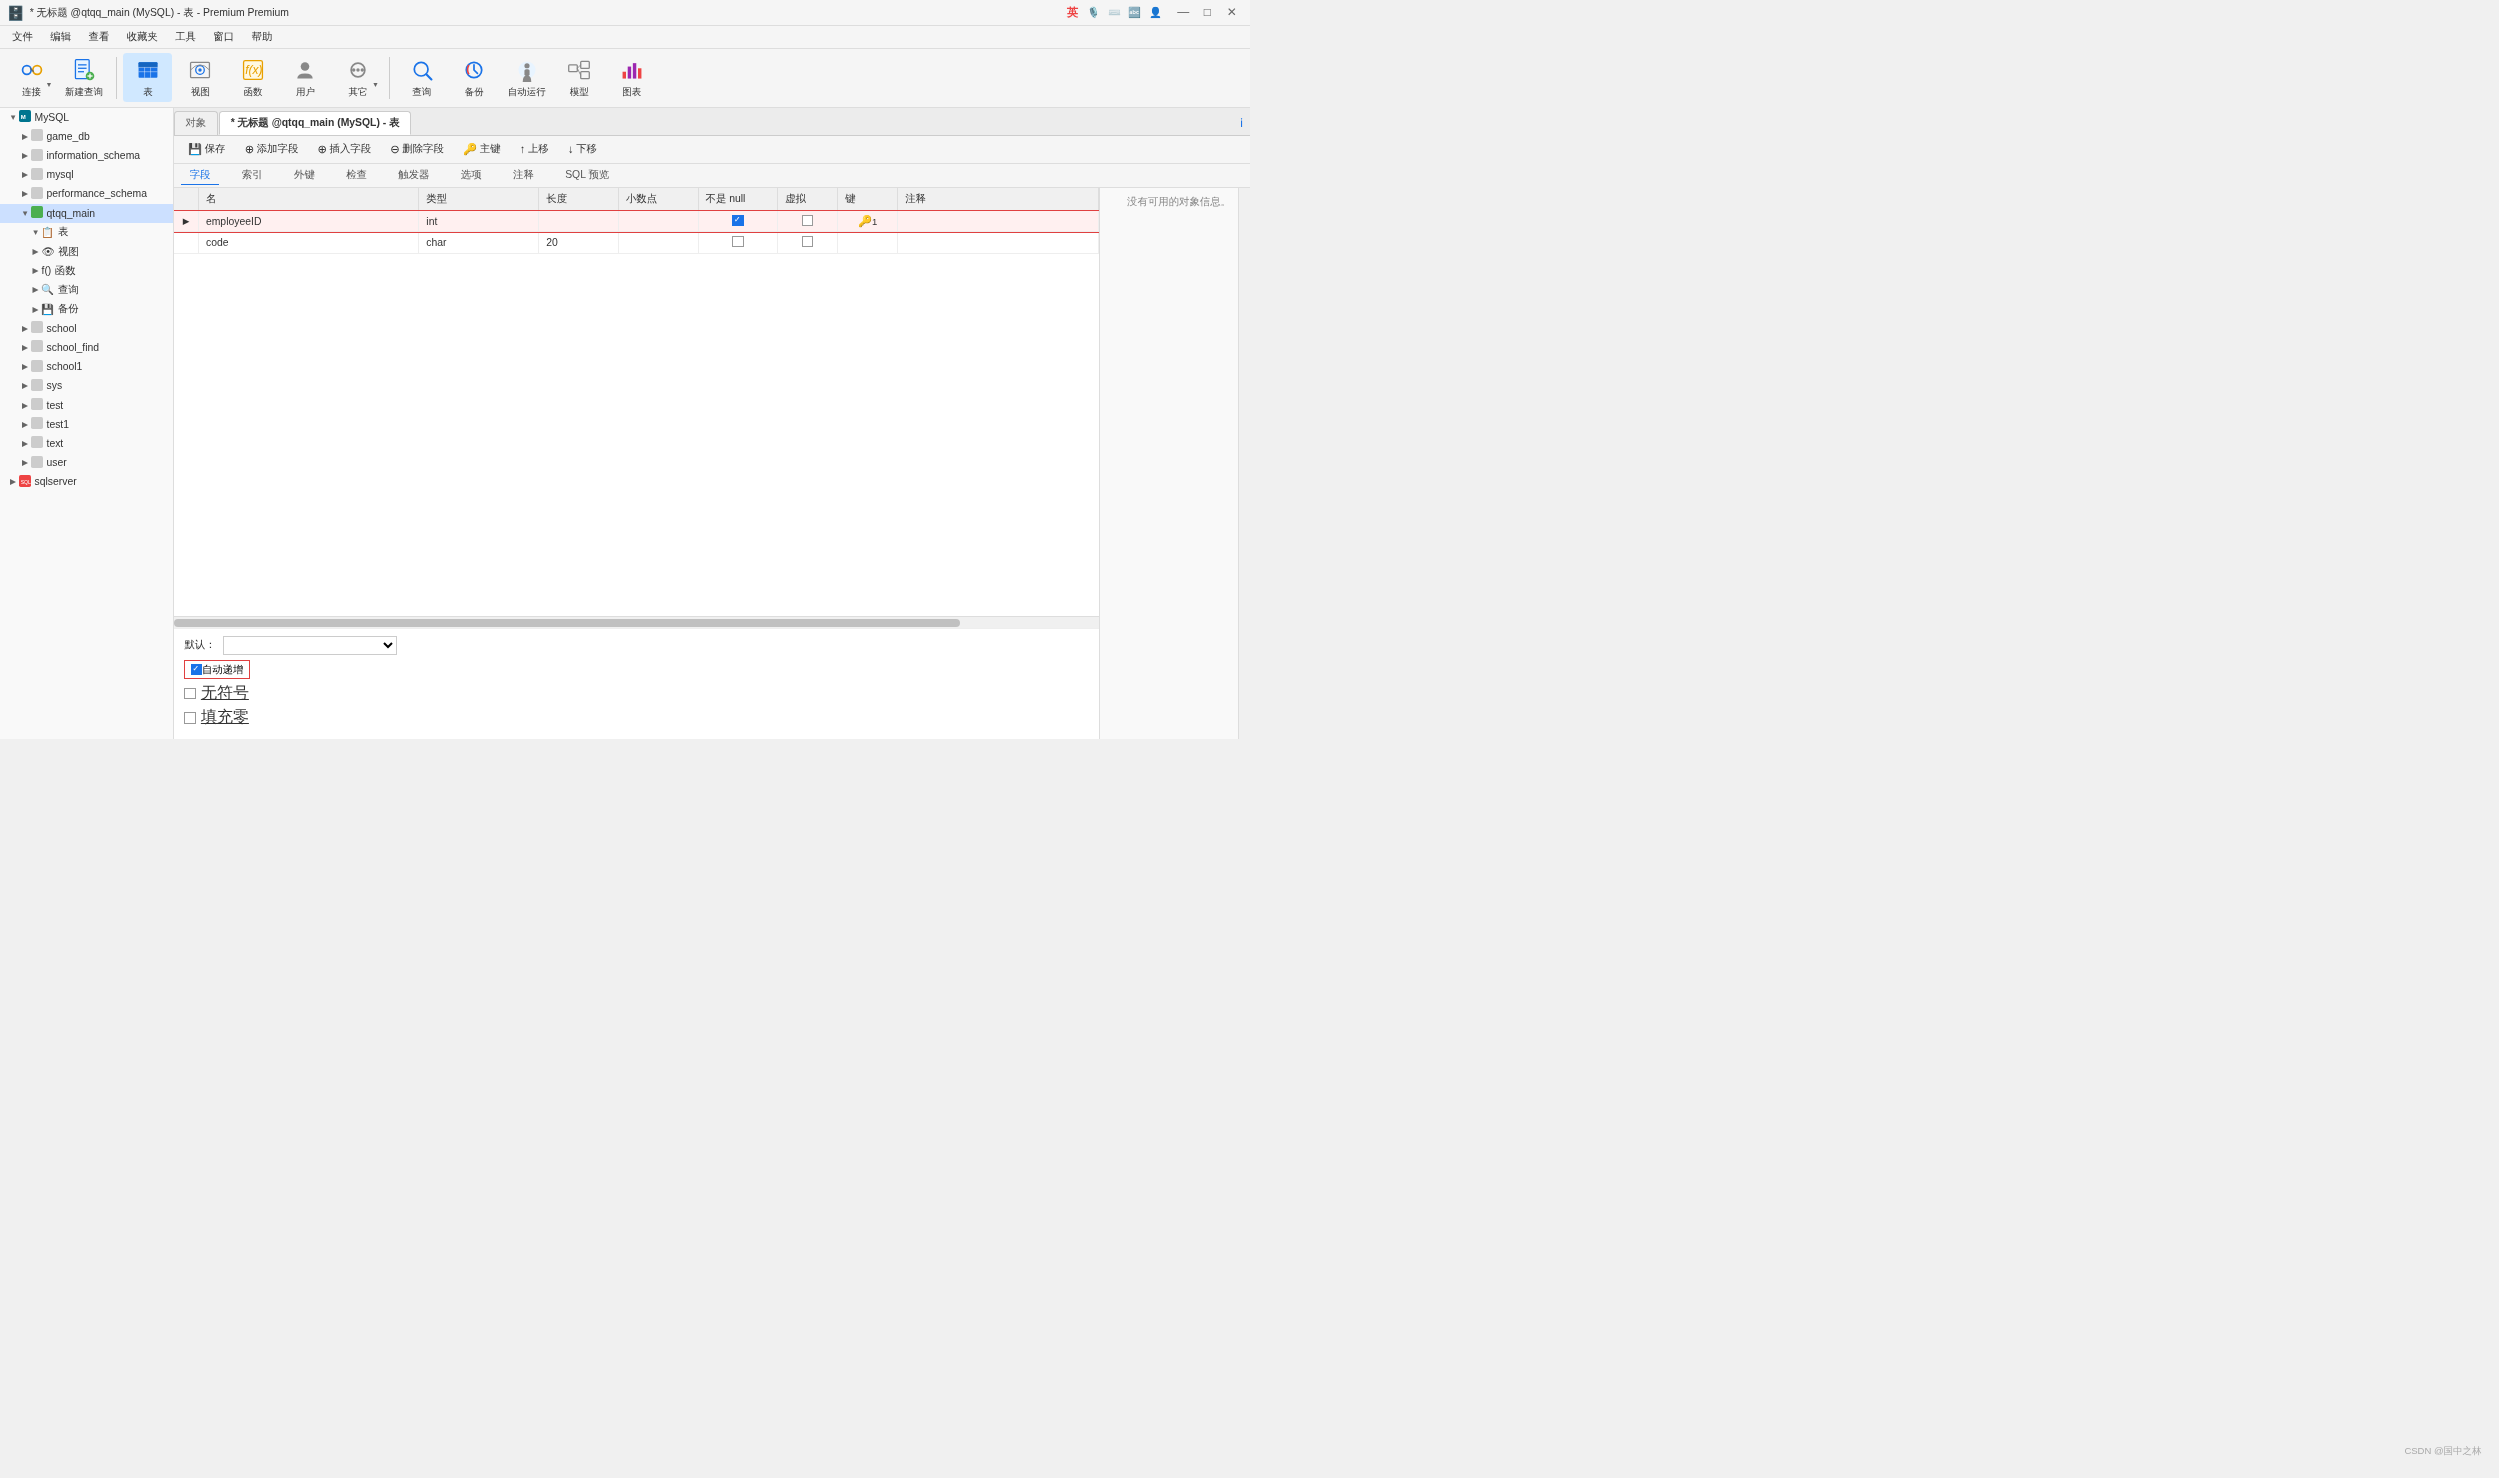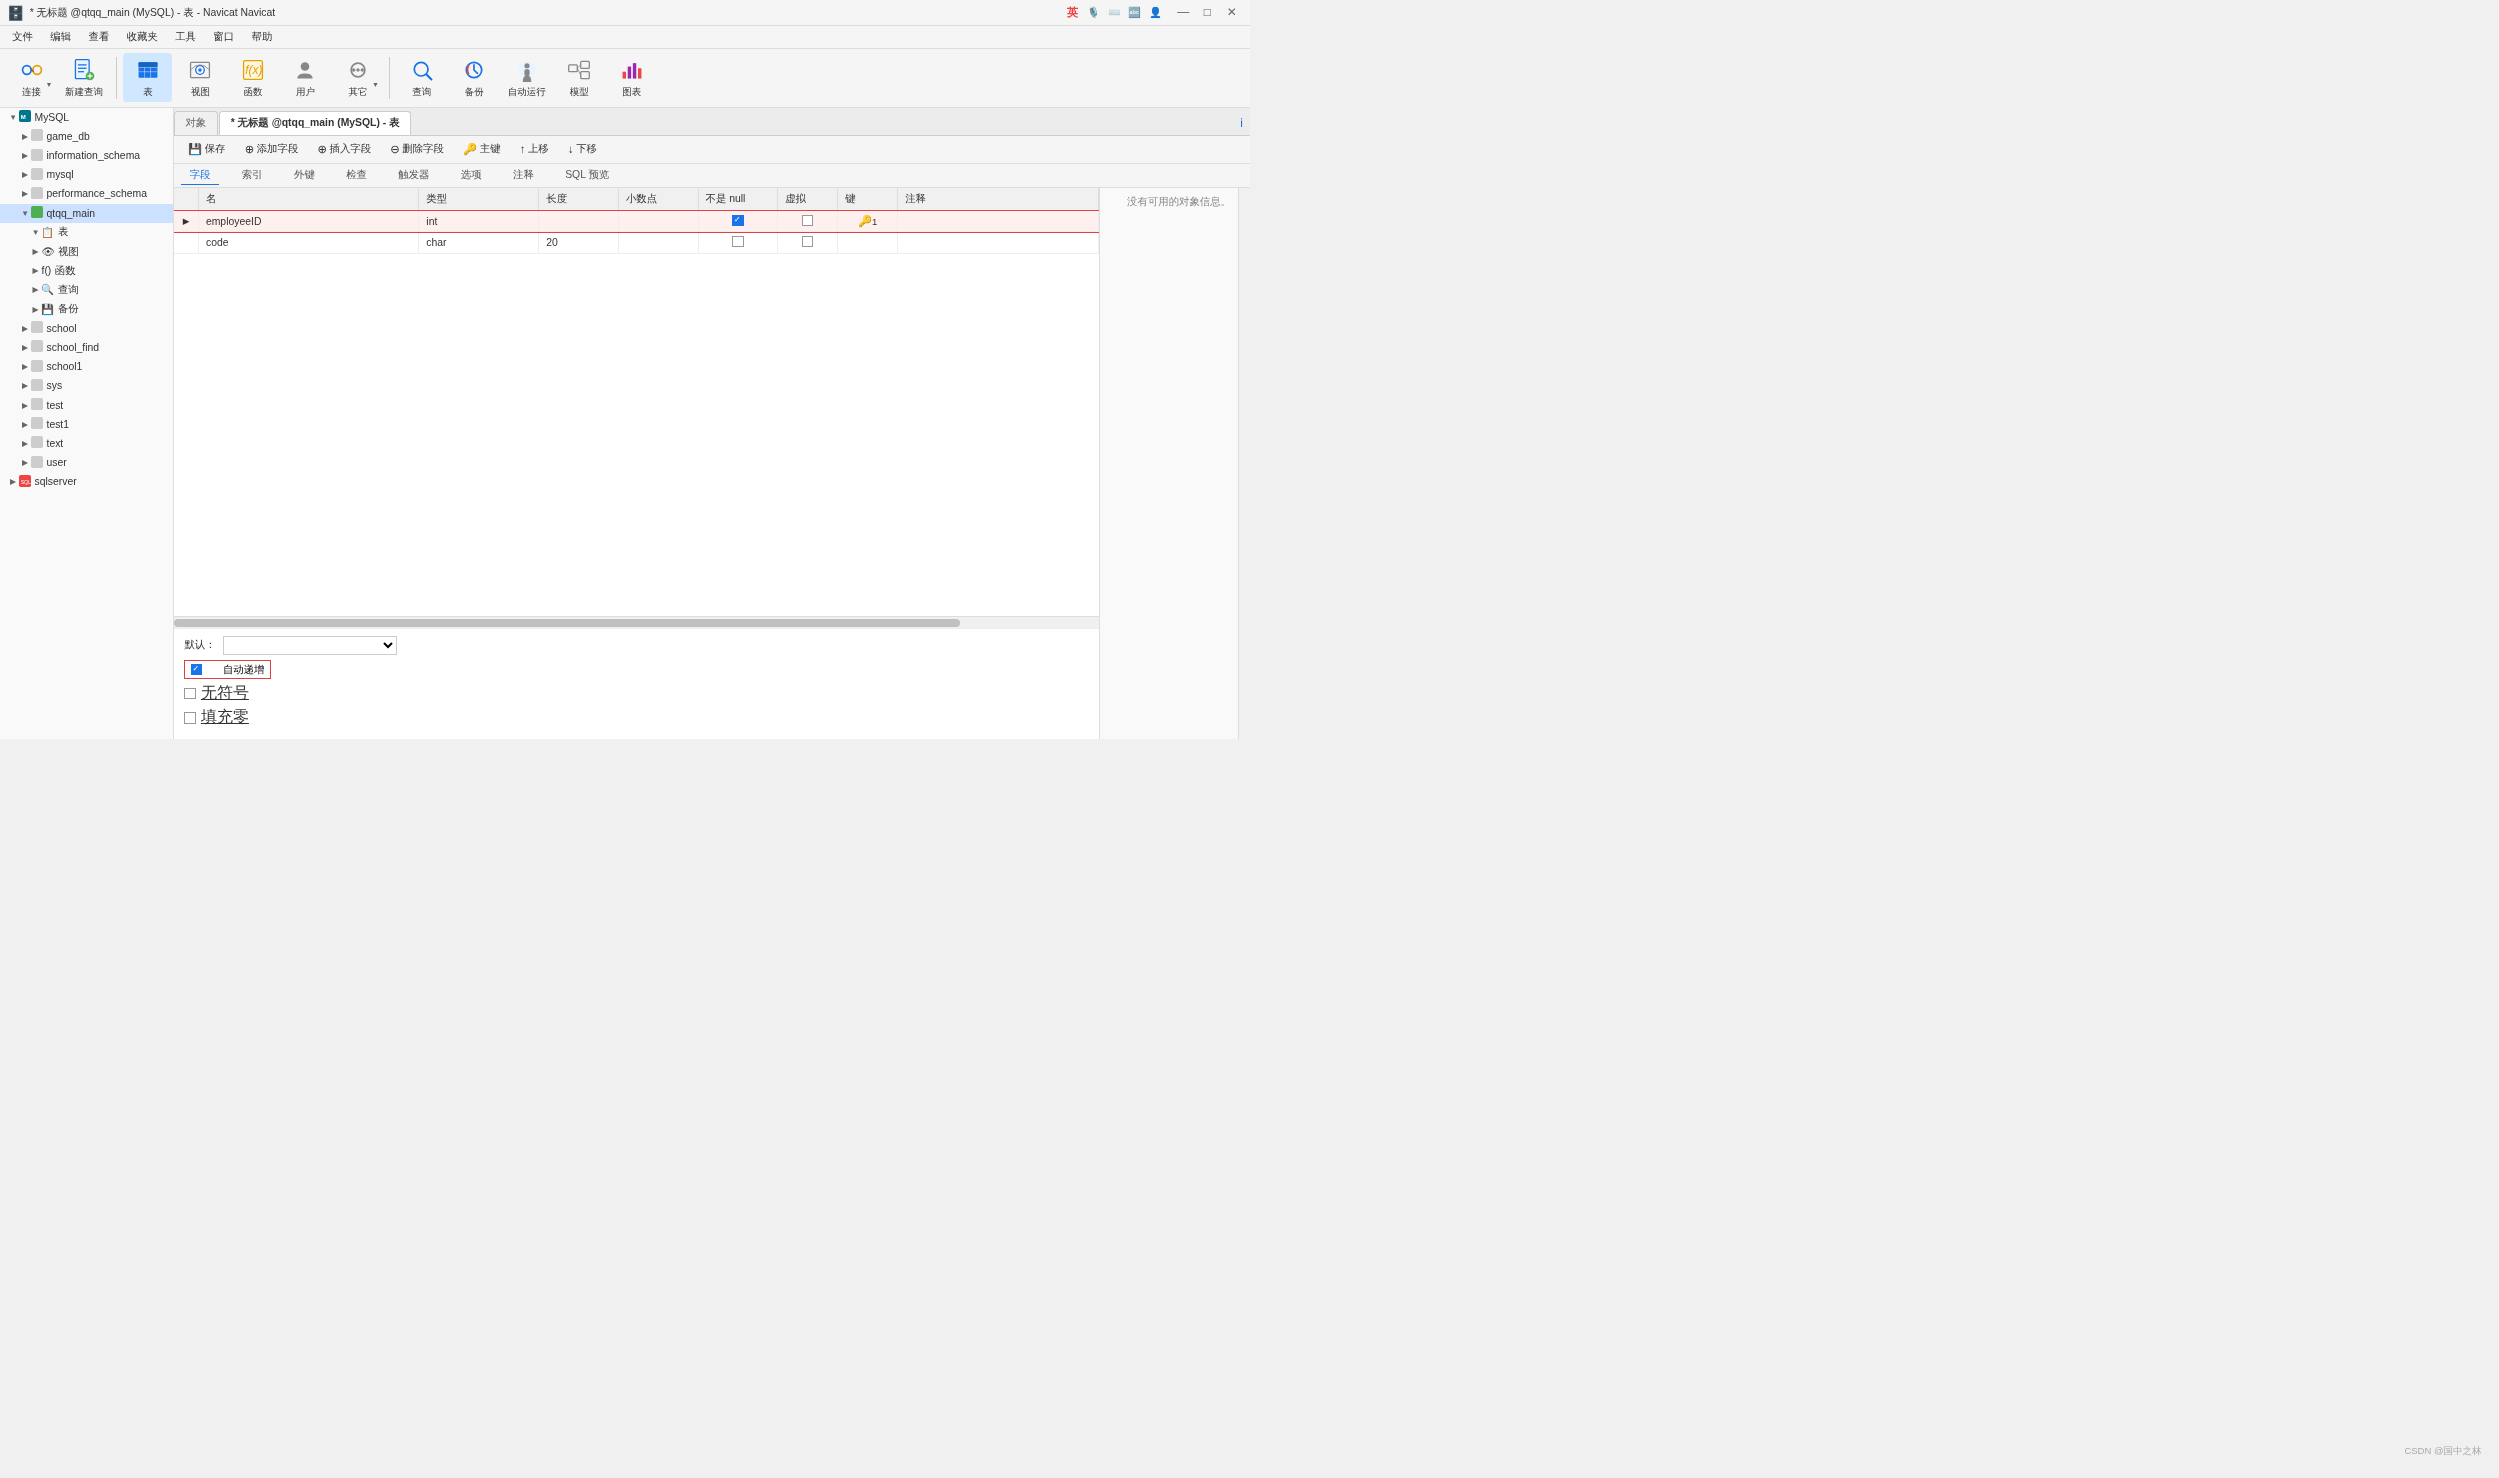--- a/index.html
+++ b/index.html
@@ -332,21 +332,21 @@
     .col-virtual { width: 52px; text-align: center; }
     .col-key { width: 52px; text-align: center; }
     .col-comment { width: 174px; }
   </style>
 </head>
 <body>
 
 <div class="title-bar">
   <div class="title-bar-left">
     <span style="font-size:14px;">🗄️</span>
-    <span class="title-bar-title">* 无标题 @qtqq_main (MySQL) - 表 - Navicat Navicat</span>
+    <span class="title-bar-title">* 无标题 @qtqq_main (MySQL) - 表 - Premium Premium</span>
   </div>
   <div style="display:flex;align-items:center;gap:7px;">
     <div class="sys-tray">
       <span class="sys-icon" style="color:#e44;font-weight:bold;font-size:11.3px;">英</span>
       <span class="sys-icon">🎙️</span>
       <span class="sys-icon">⌨️</span>
       <span class="sys-icon">🔤</span>
       <span class="sys-icon">👤</span>
     </div>
     <div class="title-bar-right">
@@ -813,21 +813,21 @@
         <div class="h-scrollbar">
           <div class="h-scrollbar-thumb"></div>
         </div>
 
         <div class="bottom-panel">
           <div class="default-row">
             <span class="default-label">默认：</span>
             <select class="default-select"></select>
           </div>
           
-          <div style="display:inline-flex;align-items:center;gap:21px;margin-bottom:3.5px;border:1.7px solid #e04040;padding:1.7px 5.2px;">
+          <div style="display:inline-flex;align-items:center;gap:0;margin-bottom:3.5px;border:1.7px solid #e04040;padding:1.7px 5.2px;">
             <span class="auto-increment-checked"></span>
             <label>自动递增</label>
           </div>
           <br>
           
           <div class="checkbox-row">
             <span class="checkbox-outline"></span>
             <label>无符号</label>
           </div>
           

